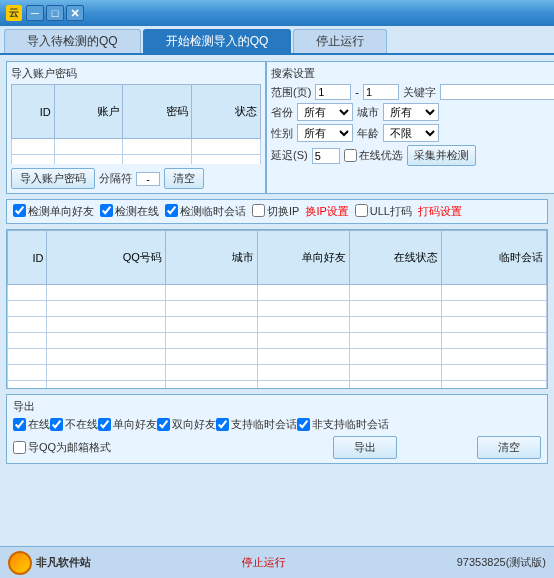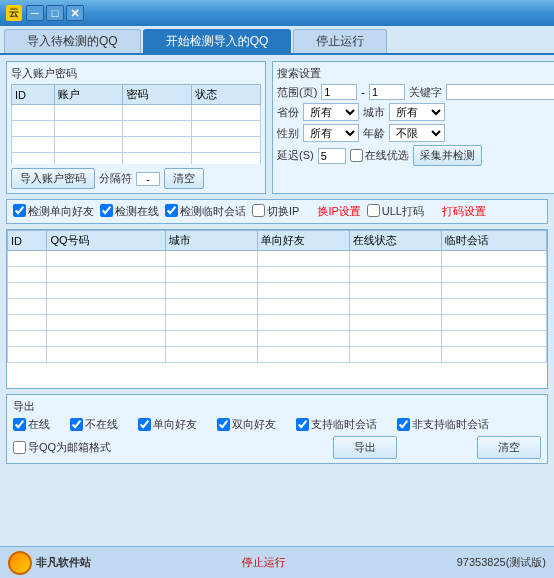--- a/index.html
+++ b/index.html
@@ -76,21 +76,20 @@
 
     .main-content {
       background: #d8eaf8;
       padding: 6px;
       height: calc(578px - 26px - 28px - 32px);
       overflow: hidden;
     }
 
     .top-section {
       display: flex;
-      gap: 6px;
       margin-bottom: 5px;
     }
 
     .import-section {
       background: #e8f4ff;
       border: 1px solid #7ab0d8;
       padding: 4px;
       flex: 0 0 260px;
     }
     .section-title {
@@ -101,22 +100,22 @@
 
     table.data-table {
       width: 100%;
       border-collapse: collapse;
       background: white;
       font-size: 11px;
     }
     table.data-table th {
       background: #d0e8f8;
       border: 1px solid #9ab8d8;
-      padding: 2px 3px;
-      text-align: left;
+      padding: 19px 3px;
+      text-align: right;
       font-weight: normal;
     }
     table.data-table td {
       border: 1px solid #b8d0e8;
       padding: 1px 3px;
       height: 16px;
     }
     .import-table-wrapper {
       height: 80px;
       overflow: hidden;
@@ -204,39 +203,39 @@
       background: #e8f4ff;
       border: 1px solid #7ab0d8;
       padding: 4px 6px;
       margin-bottom: 5px;
       display: flex;
       align-items: center;
       flex-wrap: wrap;
       gap: 6px;
     }
     .option-item { display: flex; align-items: flex-start; gap: 2px; font-size: 11px; color: #333; }
-    .link-red { color: red; cursor: pointer; font-size: 11px; text-decoration: none; margin-left: 12px; }
+    .link-red { color: red; cursor: pointer; font-size: 11px; text-decoration: none; }
 
     .result-table-section {
       background: white;
       border: 1px solid #7ab0d8;
       margin-bottom: 5px;
       height: 160px;
       overflow: hidden;
     }
 
     .export-section {
       background: #e8f4ff;
       border: 1px solid #7ab0d8;
       padding: 4px 6px;
     }
     .export-row {
       display: flex;
       align-items: flex-end;
-      gap: 20px;
+      gap: 0;
       flex-wrap: wrap;
       margin-bottom: 4px;
     }
     .export-buttons {
       display: flex;
       gap: 80px;
       justify-content: center;
     }
     .btn-export {
       background: linear-gradient(to bottom, #f0f8ff, #d0e8f8);

